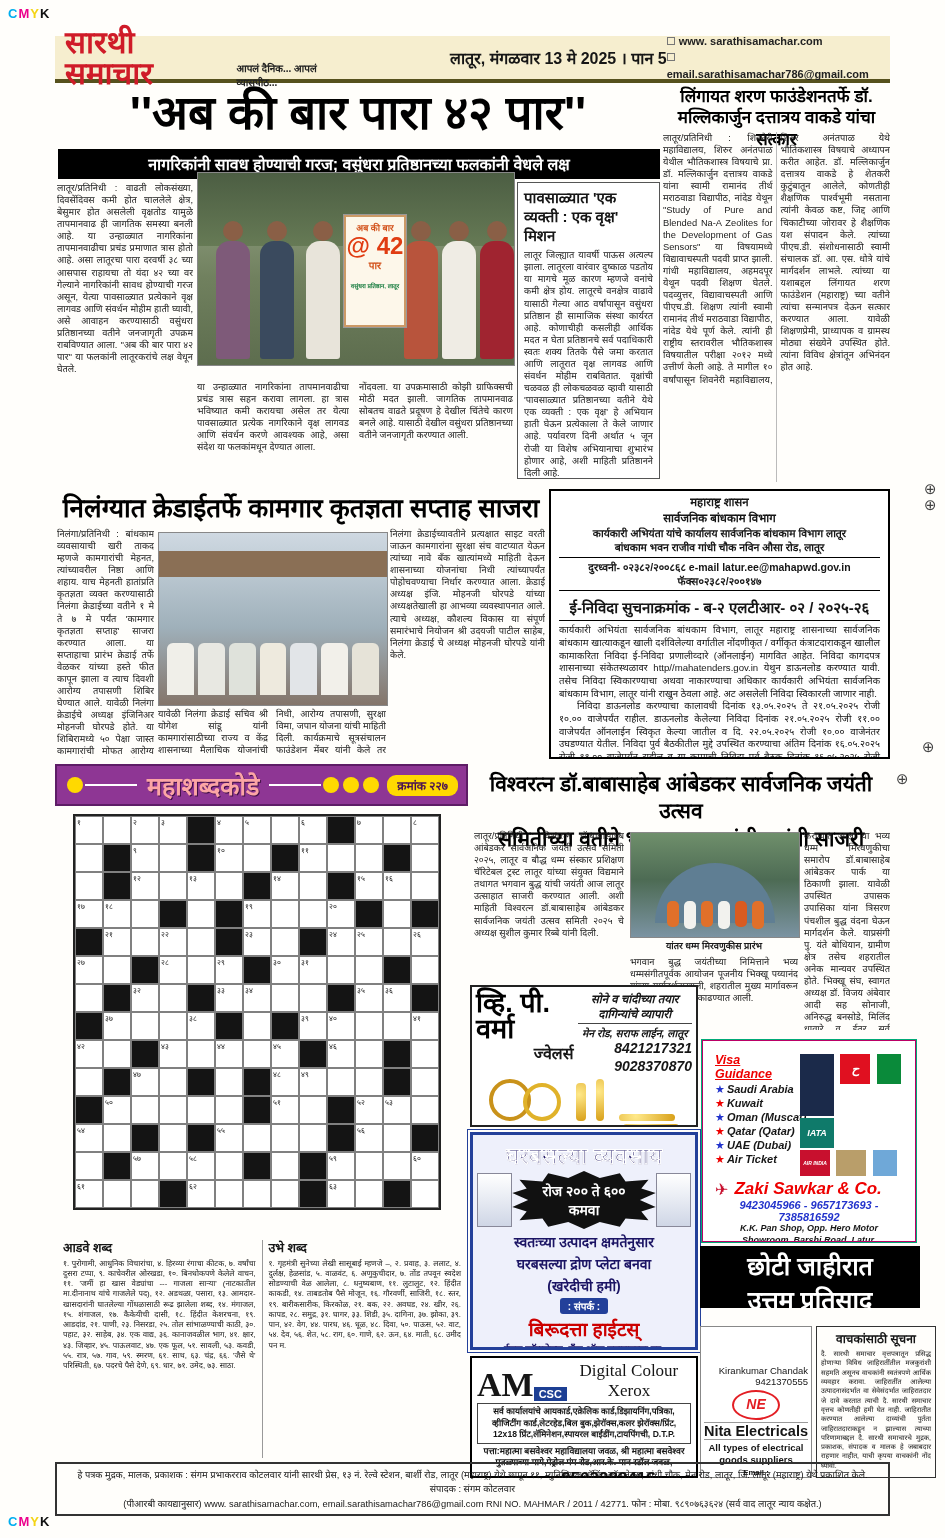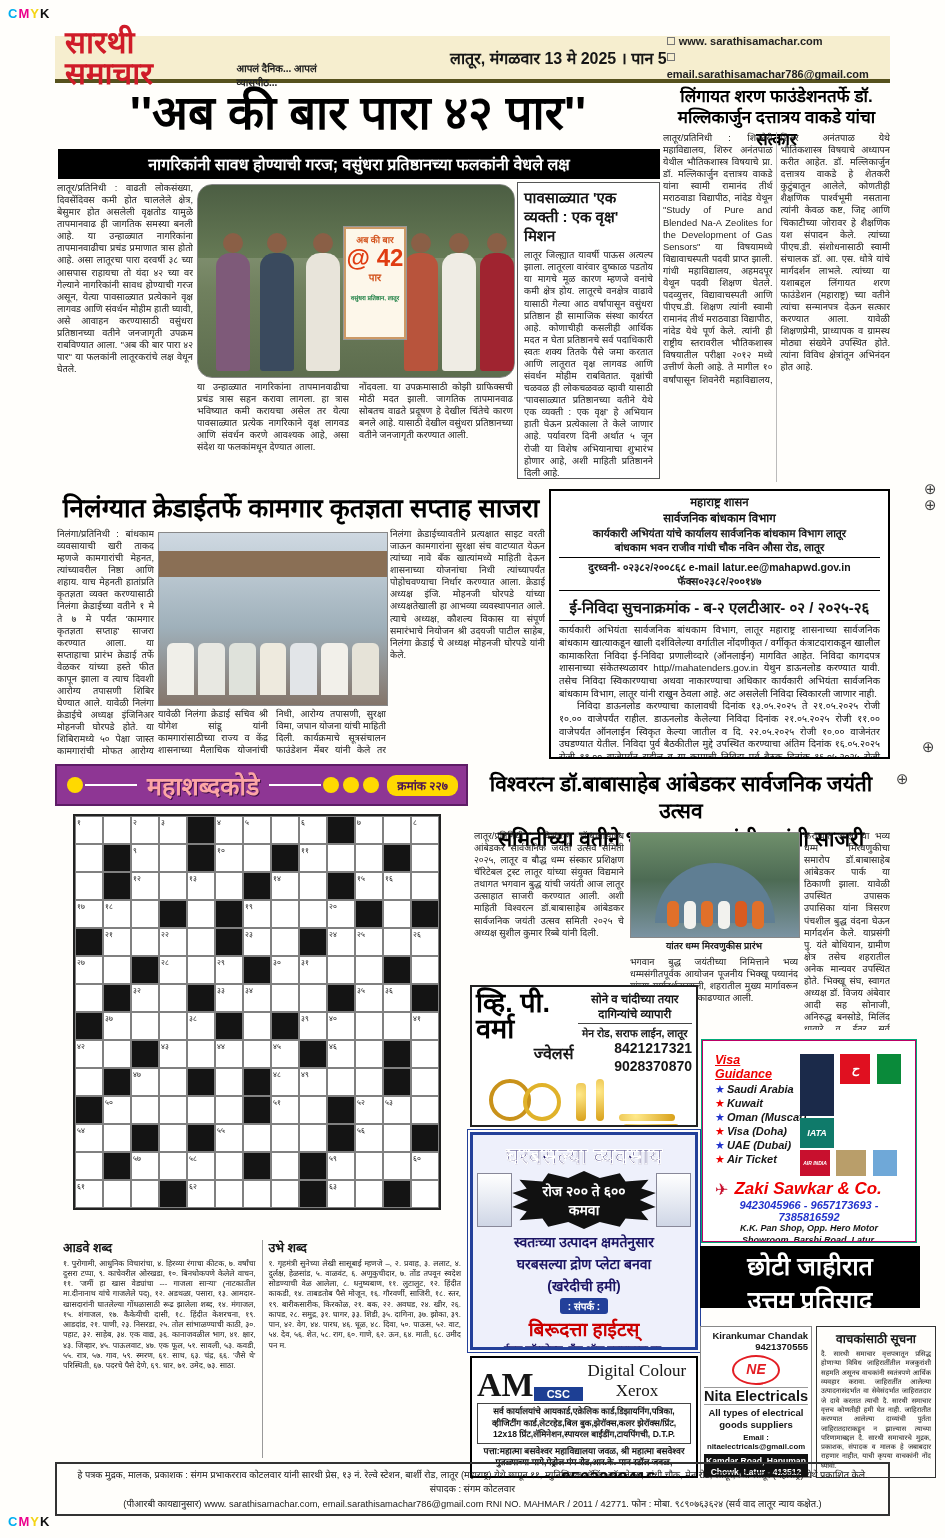--- a/index.html
+++ b/index.html
@@ -83,28 +83,28 @@
   .ghar .gt{color:#1b1464;font-weight:800;font-size:23px;-webkit-text-stroke:0.5px #fff;}
   .burst{background:#111;color:#fff;font-weight:800;font-size:14px;display:inline-block;padding:10px 14px;
          clip-path:polygon(50% 0,61% 12%,75% 4%,79% 18%,95% 15%,90% 30%,100% 38%,89% 50%,100% 62%,90% 70%,95% 85%,79% 82%,75% 96%,61% 88%,50% 100%,39% 88%,25% 96%,21% 82%,5% 85%,10% 70%,0 62%,11% 50%,0 38%,10% 30%,5% 15%,21% 18%,25% 4%,39% 12%);}
   .ghar .g1{color:#1b1464;font-weight:800;font-size:14px;margin-top:3px;}
   .ghar .cont{display:inline-block;background:#23409a;color:#fff;font-weight:800;font-size:10px;padding:1px 8px;border-radius:3px;margin-top:3px;}
   .ghar .brand{color:#cc0000;font-weight:800;font-size:19px;margin-top:2px;}
   .ghar .gaddr{color:#1b1464;font-weight:800;font-size:10.5px;line-height:1.35;}
   .machine{display:inline-block;width:34px;height:52px;background:linear-gradient(#fff,#cfd6e6);border:1px solid #889;}
   .amx{border:2px solid #000;padding:3px 5px;text-align:center;}
   .amx .am{font-family:"Liberation Serif","DejaVu Serif",serif;font-weight:700;font-size:34px;line-height:0.9;}
-  .amx .csc{background:#1d3f94;color:#fff;font-weight:800;font-size:11px;padding:1px 13px;}
+  .amx .csc{background:#1d3f94;color:#fff;font-weight:800;font-size:11px;padding:1px 5px;}
   .amx .dcx{font-family:"Liberation Serif","DejaVu Serif",serif;font-size:17px;}
   .amx .srv{border:1px solid #444;font-weight:700;font-size:8.6px;line-height:1.35;padding:2px;margin-top:2px;}
   .amx .aad{font-weight:700;font-size:8.8px;line-height:1.3;margin-top:2px;}
   .amx .aph{font-weight:800;font-size:17px;}
   .chhoti{background:#000;color:#fff;text-align:center;font-weight:800;font-size:25px;line-height:1.35;padding-top:4px;}
   .nita{border:1px solid #888;padding:3px;text-align:center;}
-  .nita .kc{font-weight:700;font-size:9.5px;text-align:right;line-height:1.2;}
+  .nita .kc{font-weight:400;font-size:9.5px;text-align:right;line-height:1.2;margin-top:35px;}
   .nelogo{width:44px;height:26px;border:2px solid #e31e24;border-radius:50%;margin:2px auto;color:#e31e24;font-weight:800;font-size:14px;font-style:italic;line-height:24px;}
   .nita .nb{font-weight:800;font-size:14.5px;border-top:1px solid #999;border-bottom:1px solid #999;}
   .nita .nd{font-weight:700;font-size:9.5px;line-height:1.25;margin-top:2px;}
   .nita .ne{font-weight:700;font-size:7.8px;margin-top:2px;}
   .nita .na{background:#111;color:#fff;font-weight:700;font-size:8.6px;line-height:1.3;margin-top:3px;padding:2px;}
   .vachak{border:1px solid #333;padding:3px 4px;}
   .vachak .vt2{text-align:center;font-weight:800;font-size:12px;margin-bottom:2px;}
   .vachak .vb{font-size:6.9px;line-height:1.35;}
   .footerbox{border:2px solid #333;box-sizing:border-box;text-align:center;font-size:9.3px;line-height:1.55;padding:4px 8px;}
 </style>
@@ -129,21 +129,21 @@
     <div class="mast-contact">
       <div><span class="sq"></span><span>www. sarathisamachar.com</span></div>
       <div><span class="sq"></span><span>email.sarathisamachar786@gmail.com</span></div>
     </div>
   </div>
 
   <div class="abs h1" style="left:58px;top:88px;width:600px;">''अब की बार पारा ४२ पार''</div>
   <div class="abs subbar" style="left:58px;top:149px;width:598px;">नागरिकांनी सावध होण्याची गरज; वसुंधरा प्रतिष्ठानच्या फलकांनी वेधले लक्ष</div>
   <div class="abs body just" style="left:57px;top:182px;width:136px;height:296px;overflow:hidden;">लातूर/प्रतिनिधी : वाढती लोकसंख्या, दिवसेंदिवस कमी होत चाललेले क्षेत्र, बेसुमार होत असलेली वृक्षतोड यामुळे तापमानवाढ ही जागतिक समस्या बनली आहे. या उन्हाळ्यात नागरिकांना तापमानवाढीचा प्रचंड प्रमाणात त्रास होतो आहे. असा लातूरचा पारा दरवर्षी ३८ च्या आसपास राहायचा तो यंदा ४२ च्या वर गेल्याने नागरिकांनी सावध होण्याची गरज असून, येत्या पावसाळ्यात प्रत्येकाने वृक्ष लागवड आणि संवर्धन मोहीम हाती घ्यावी, असे आवाहन करण्यासाठी वसुंधरा प्रतिष्ठानच्या वतीने जनजागृती उपक्रम राबविण्यात आला. ''अब की बार पारा ४२ पार'' या फलकांनी लातूरकरांचे लक्ष वेधून घेतले.</div>
 
-  <div class="abs photo" style="left:197px;top:184px;width:316px;height:192px;border-radius:15px;">
+  <div class="abs photo" style="left:197px;top:172px;width:316px;height:192px;">
     <div class="trees"></div>
     <div class="person" style="left:18px;background:#7e5a79;"></div>
     <div class="person" style="left:62px;background:#3a4a5e;"></div>
     <div class="person" style="left:108px;background:#e8e4da;"></div>
     <div class="person" style="left:206px;background:#b8543c;"></div>
     <div class="person" style="left:244px;background:#efece4;"></div>
     <div class="person" style="left:282px;background:#a02430;"></div>
     <div class="poster" style="left:146px;top:42px;width:58px;height:108px;">
       <div class="p1">अब की बार</div>
       <div class="p2">@ 42</div>
@@ -543,21 +543,21 @@
   <div class="abs body" style="left:630px;top:940px;width:168px;text-align:center;font-weight:700;">यांतर धम्म मिरवणुकीस प्रारंभ</div>
   <div class="abs body just" style="left:630px;top:956px;width:168px;height:72px;overflow:hidden;">भगवान बुद्ध जयंतीच्या निमित्ताने भव्य धम्मसंगीतपूर्वक आयोजन पूजनीय भिक्खू पय्यानंद यांच्या मार्गदर्शनाखाली, शहरातील मुख्य मार्गावरून भव्य धम्म मिरवणूक काढण्यात आली.</div>
   <div class="abs body just" style="left:804px;top:830px;width:86px;height:200px;overflow:hidden;">करण्यात आला या भव्य धम्म मिरवणुकीचा समारोप डॉ.बाबासाहेब आंबेडकर पार्क या ठिकाणी झाला. यावेळी उपस्थित उपासक उपासिका यांना त्रिसरण पंचशील बुद्ध वंदना घेऊन मार्गदर्शन केले. याप्रसंगी पु. यंते बोधियान, ग्रामीण क्षेत्र तसेच शहरातील अनेक मान्यवर उपस्थित होते. भिक्खू संघ, स्वागत अध्यक्ष डॉ. विजय अंबेवार आदी सह सोनाजी, अनिरुद्ध बनसोडे, मिलिंद धावारे व ईतर सर्व पदाधिकारी व लातूर शहरातील मोठ्या संख्येने बौद्ध उपासक उपस्थित होते.</div>
 
   <div class="abs ad verma" style="left:470px;top:985px;width:228px;height:142px;overflow:hidden;">
     <div style="display:flex;">
       <div style="width:46%;">
         <div class="nm">व्हि. पी. वर्मा</div>
         <div class="nm2">ज्वेलर्स</div>
       </div>
-      <div style="width:54%;padding-left:4px;">
+      <div style="width:54%;padding-left:4px;font-style:italic;">
         <div class="ds">सोने व चांदीच्या तयार दागिन्यांचे व्यापारी</div>
         <div class="ad1">मेन रोड, सराफ लाईन, लातूर</div>
         <div class="ph">
           <div>8421217321</div>
           <div>9028370870</div>
         </div>
       </div>
     </div>
     <div style="margin-top:4px;text-align:center;">
       <span class="gold" style="width:34px;height:34px;border-radius:50%;border:4px solid #c9921a;background:transparent;"></span>
@@ -570,21 +570,21 @@
   </div>
 
   <div class="abs ad visa" style="left:702px;top:1040px;width:214px;height:202px;overflow:hidden;">
     <div style="display:flex;">
       <div style="width:84px;">
         <div class="vt">Visa Guidance</div>
         <ul style="margin:2px 0 0 0;padding:0;">
           <li><span class="star">★</span><span>Saudi Arabia</span></li>
           <li><span class="star">★</span><span>Kuwait</span></li>
           <li><span class="star">★</span><span>Oman (Muscat)</span></li>
-          <li><span class="star">★</span><span>Visa (Doha)</span></li>
+          <li><span class="star">★</span><span>Qatar (Qatar)</span></li>
           <li><span class="star">★</span><span>UAE (Dubai)</span></li>
           <li><span class="star">★</span><span>Air Ticket</span></li>
         </ul>
       </div>
       <div style="flex:1;">
         <span class="tile" style="width:34px;height:62px;background:#1b2a4a;font-size:6px;line-height:60px;"></span>
         <span class="tile" style="width:30px;height:30px;background:#e01020;font-size:12px;line-height:30px;">ح</span>
         <span class="tile" style="width:24px;height:30px;background:#0a8a3a;"></span>
         <span class="tile" style="width:34px;height:30px;background:#0f7a6a;font-size:9px;line-height:30px;">IATA</span>
         <br>

